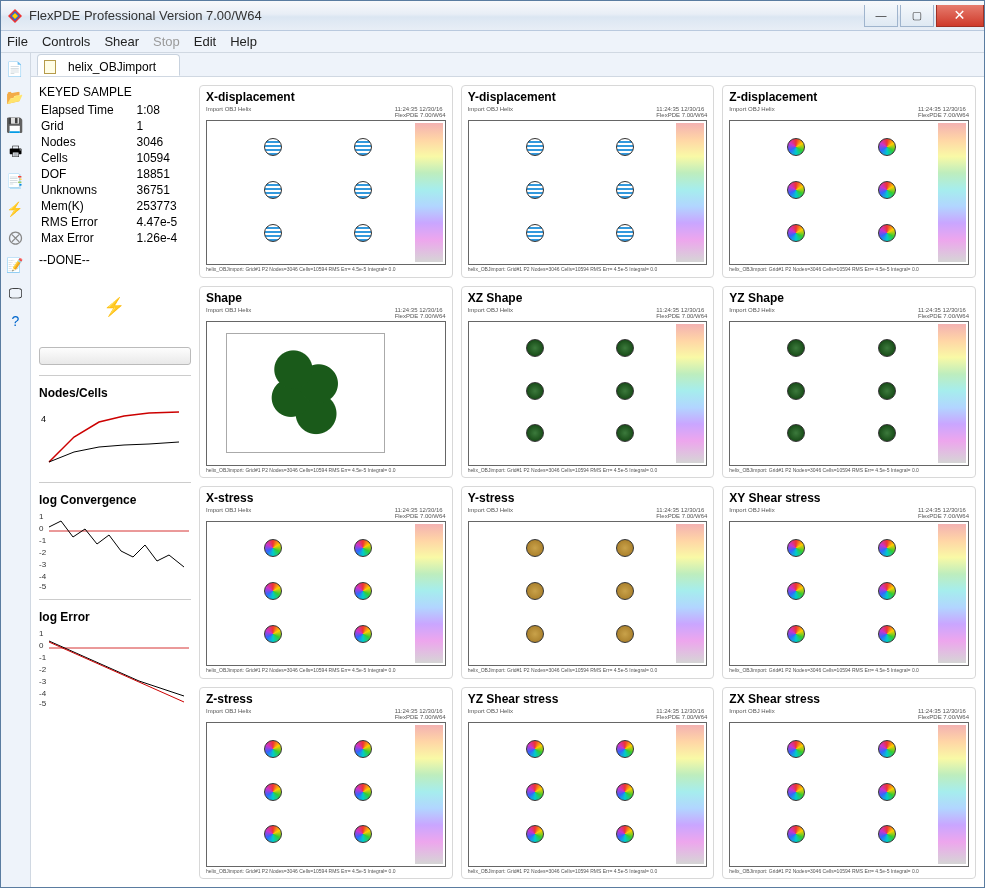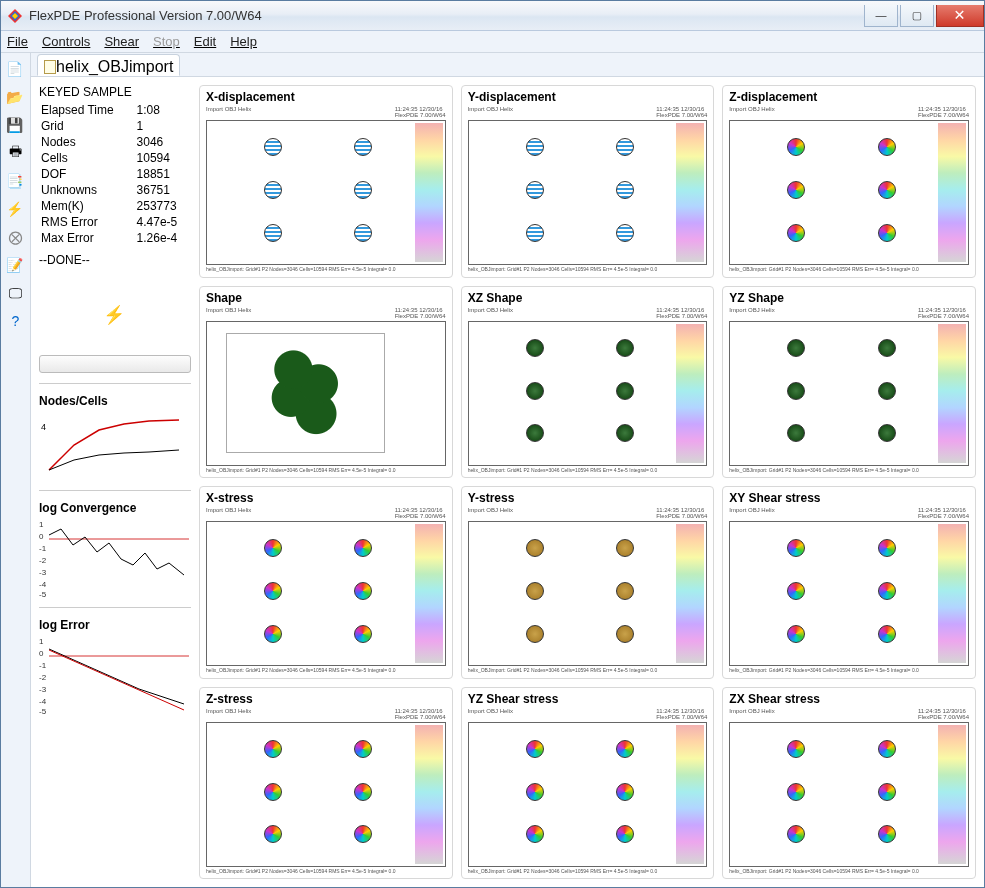--- a/index.html
+++ b/index.html
@@ -44,21 +44,20 @@
 }
 .win-btn.close .x-icon { transform: scale(1.3); }
 .menubar {
   height: 22px;
   background: #eef3fa;
   border-bottom: 1px solid #d0d8e2;
   display: flex; align-items: center;
   padding: 0 6px;
   gap: 14px;
   font-size: 13px;
-  text-decoration: underline;
 }
 .menubar .item { color: #222; cursor: default; }
 .menubar .item.disabled { color: #9a9a9a; }
 
 .body {
   flex: 1;
   display: flex;
   overflow: hidden;
 }
 .toolbar {
@@ -80,42 +79,42 @@
 }
 .tabstrip {
   height: 24px;
   background: #eef3fa;
   border-bottom: 1px solid #d0d8e2;
   display: flex; align-items: flex-end;
   padding-left: 6px;
 }
 .tab {
   height: 22px;
-  padding: 3px 6px 0 6px;
+  padding: 3px 23px 0 6px;
   background: #fff;
   border: 1px solid #c8d2de;
   border-bottom: 1px solid #fff;
   border-radius: 4px 4px 0 0;
-  display: flex; align-items: center; gap: 0;
-  font-size: 16px;
+  display: flex; align-items: center; gap: 12px;
+  font-size: 12px;
 }
 .tab .doc-icon { width: 12px; height: 14px; border: 1px solid #b59b4a; background: #fffde6; position: relative; }
 .main {
   flex: 1;
   display: flex;
   padding: 8px;
   gap: 8px;
   overflow: hidden;
 }
 
 .leftcol {
   width: 152px;
   display: flex; flex-direction: column;
 }
-.stats { margin-bottom: 8px; }
+.stats { }
 .stats .hdr { font-size: 12px; margin-bottom: 2px; }
 .stats table { width: 100%; font-size: 12px; }
 .stats td.r { text-align: left; }
 .done { margin-top: 6px; font-size: 12px; }
 .bolt-area { height: 80px; display:flex; align-items:center; justify-content:center; font-size:18px; }
 .progress {
   height: 18px;
   background: linear-gradient(#fdfdfd,#e9e9e9);
   border: 1px solid #bbb; border-radius: 3px;
   margin-bottom: 10px;

